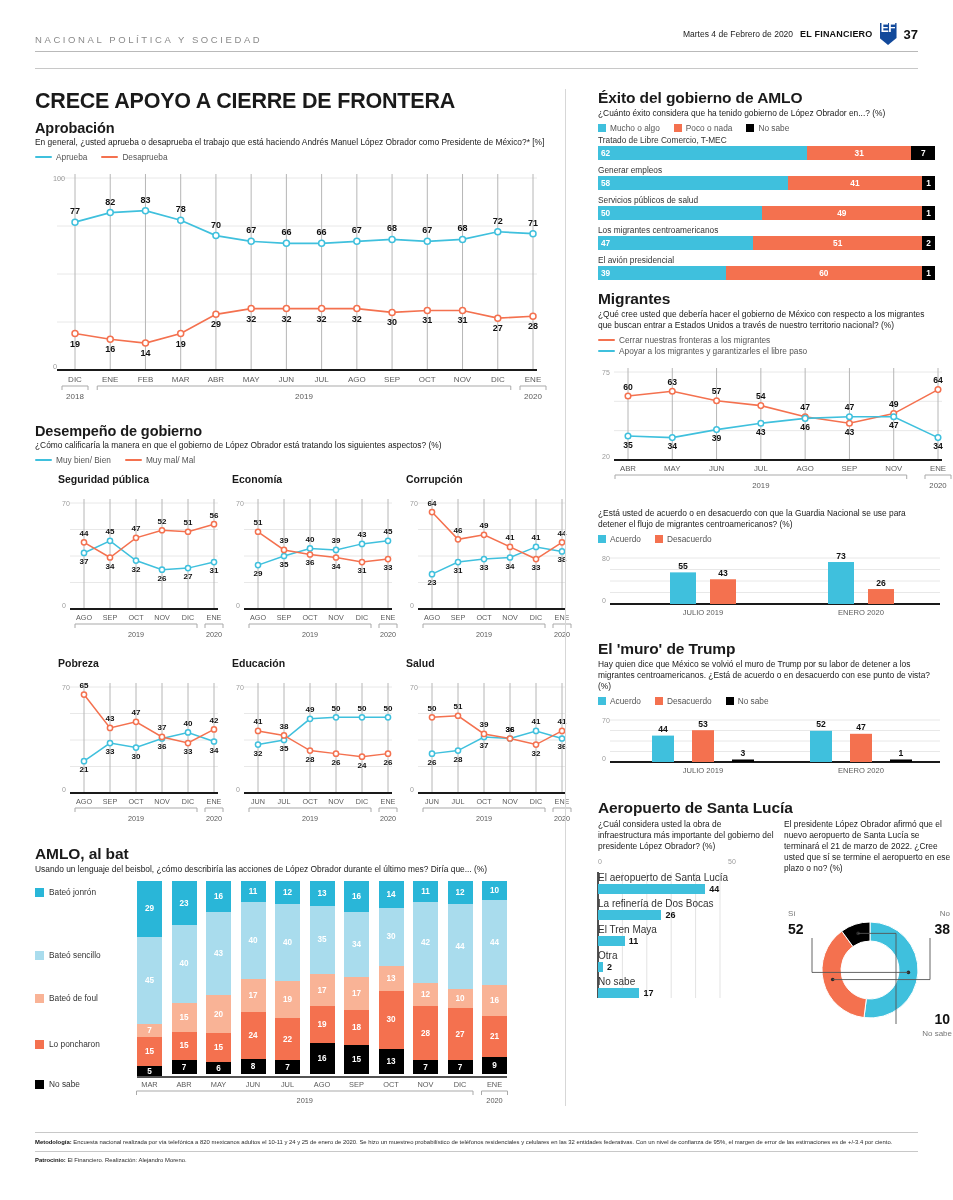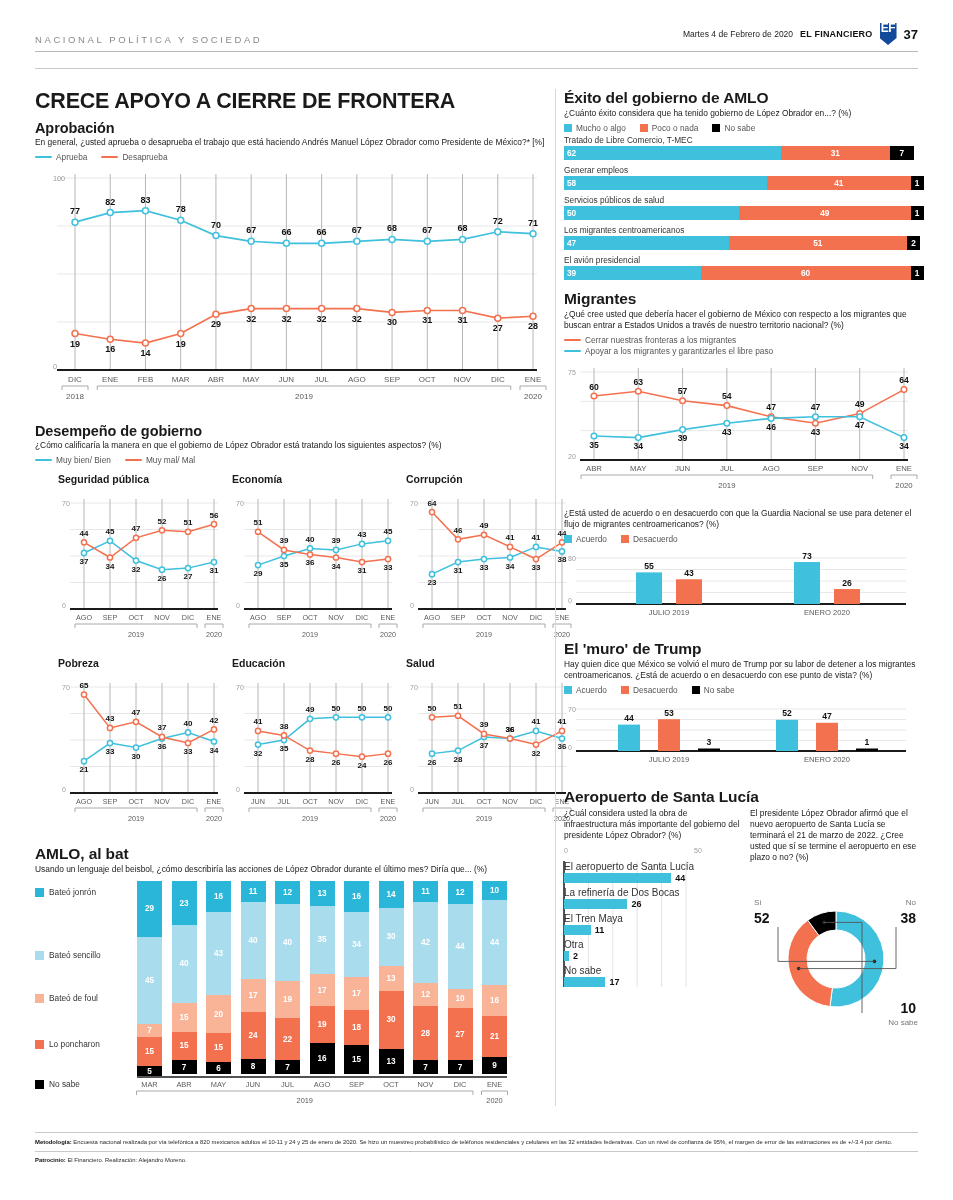--- a/index.html
+++ b/index.html
@@ -22,23 +22,23 @@
   .mast-brand { font-size:9px; font-weight:bold; color:#111; letter-spacing:.2px; }
   .ef-badge { position:relative; width:17px; height:22px; }
   .ef-badge .shield { width:17px; height:22px; background:#12499b;
      clip-path: polygon(0 0,100% 0,100% 68%,50% 100%,0 68%); display:flex;
      align-items:flex-start; justify-content:center; }
   .ef-badge .shield span { color:#fff; font-size:12px; font-weight:bold; line-height:11px; letter-spacing:-.5px;}
   .mast-page { font-size:13px; font-weight:bold; color:#111; }
   .rule-under { border-top:1px solid #c8c8c8; margin-top:16px; }
 
   
-  .cols { display:flex; gap:8px; margin-top:20px; }
+  .cols { display:flex; gap:18px; margin-top:20px; }
   .colL { width:512px; }
-  .colR { width:370px; border-left:1px solid #d7d7d7; padding-left:8px; }
+  .colR { width:370px; border-left:1px solid #d7d7d7; padding-left:32px; }
 
   h1.headline { font-size:21.5px; font-weight:bold; letter-spacing:-.2px; margin-bottom:6px; }
   h2.sect { font-size:14.5px; font-weight:bold; letter-spacing:-.1px; }
   h2.sect.big { font-size:15.5px; }
   p.q { font-size:8.4px; line-height:11px; color:#1a1a1a; margin-top:1px; }
   h3.sub { font-size:10.5px; font-weight:bold; margin-bottom:2px; }
 
   
   .legend { display:flex; gap:14px; align-items:center; margin:4px 0 2px; }
   .legend .it { display:flex; align-items:center; gap:4px; font-size:8.3px; color:#555; }

